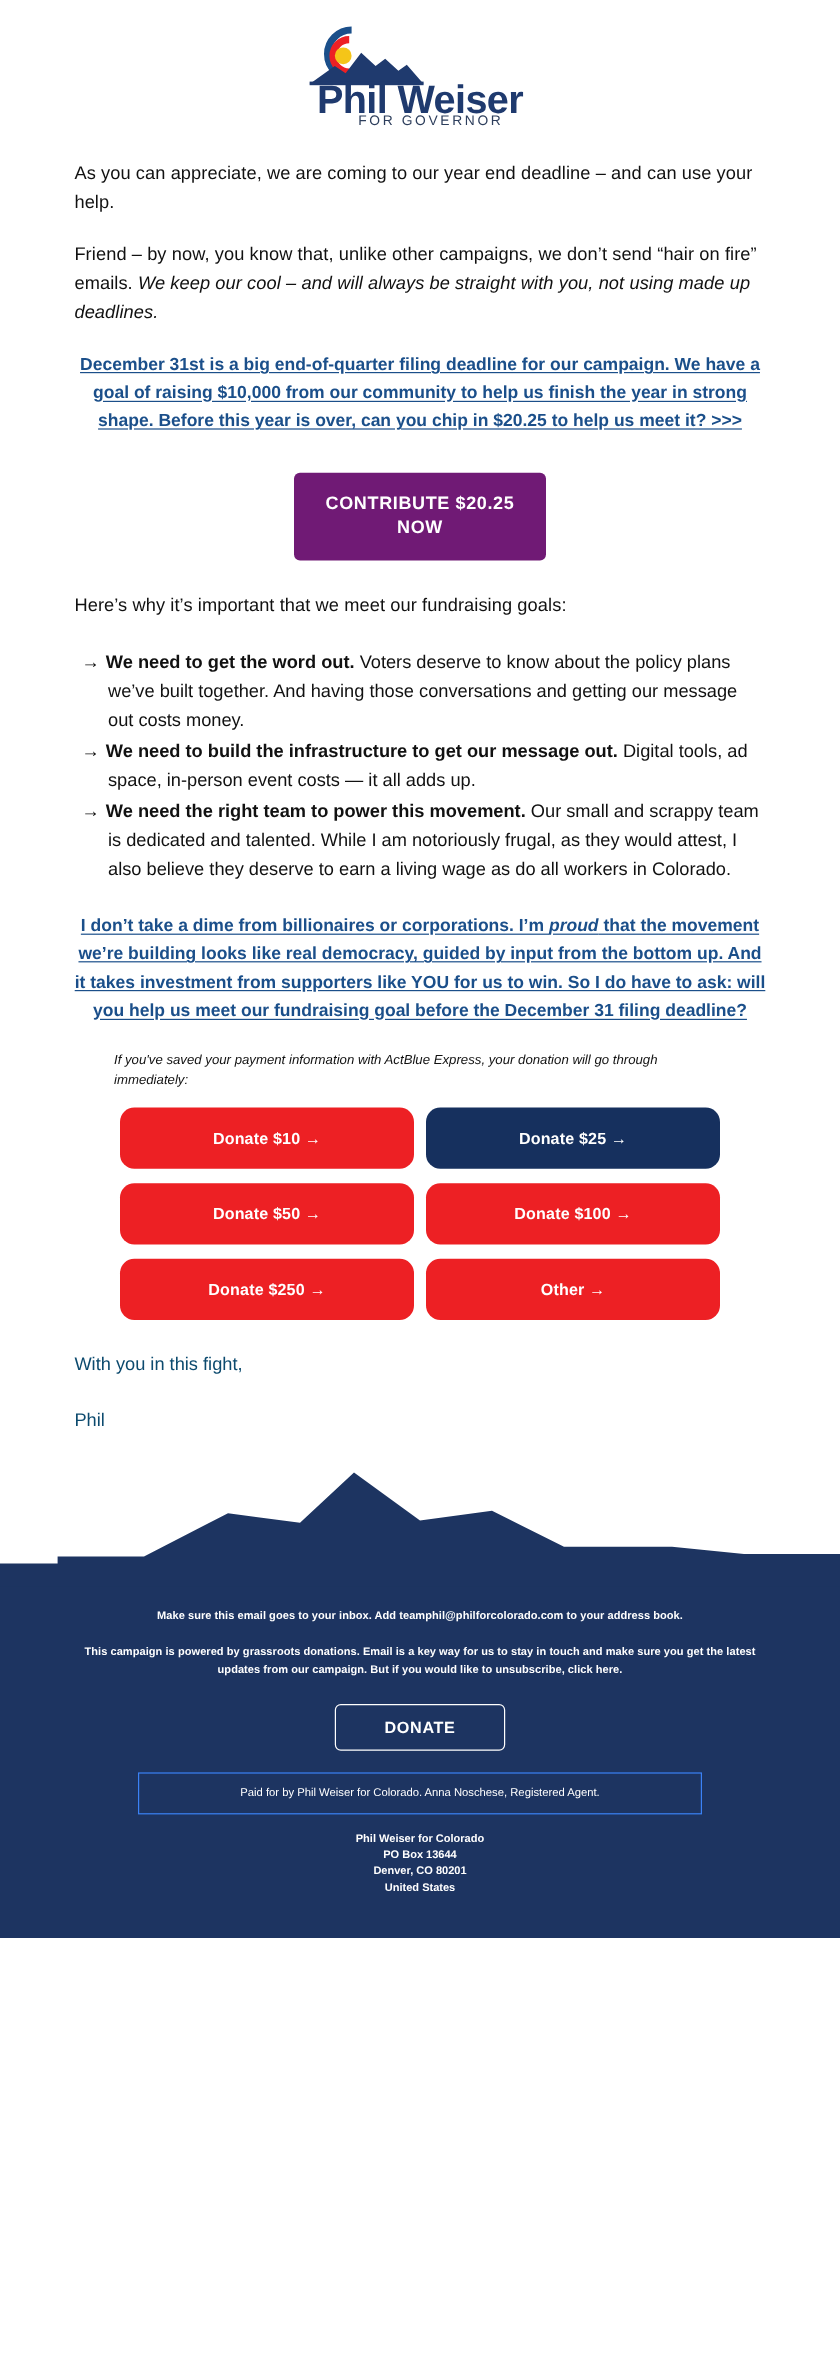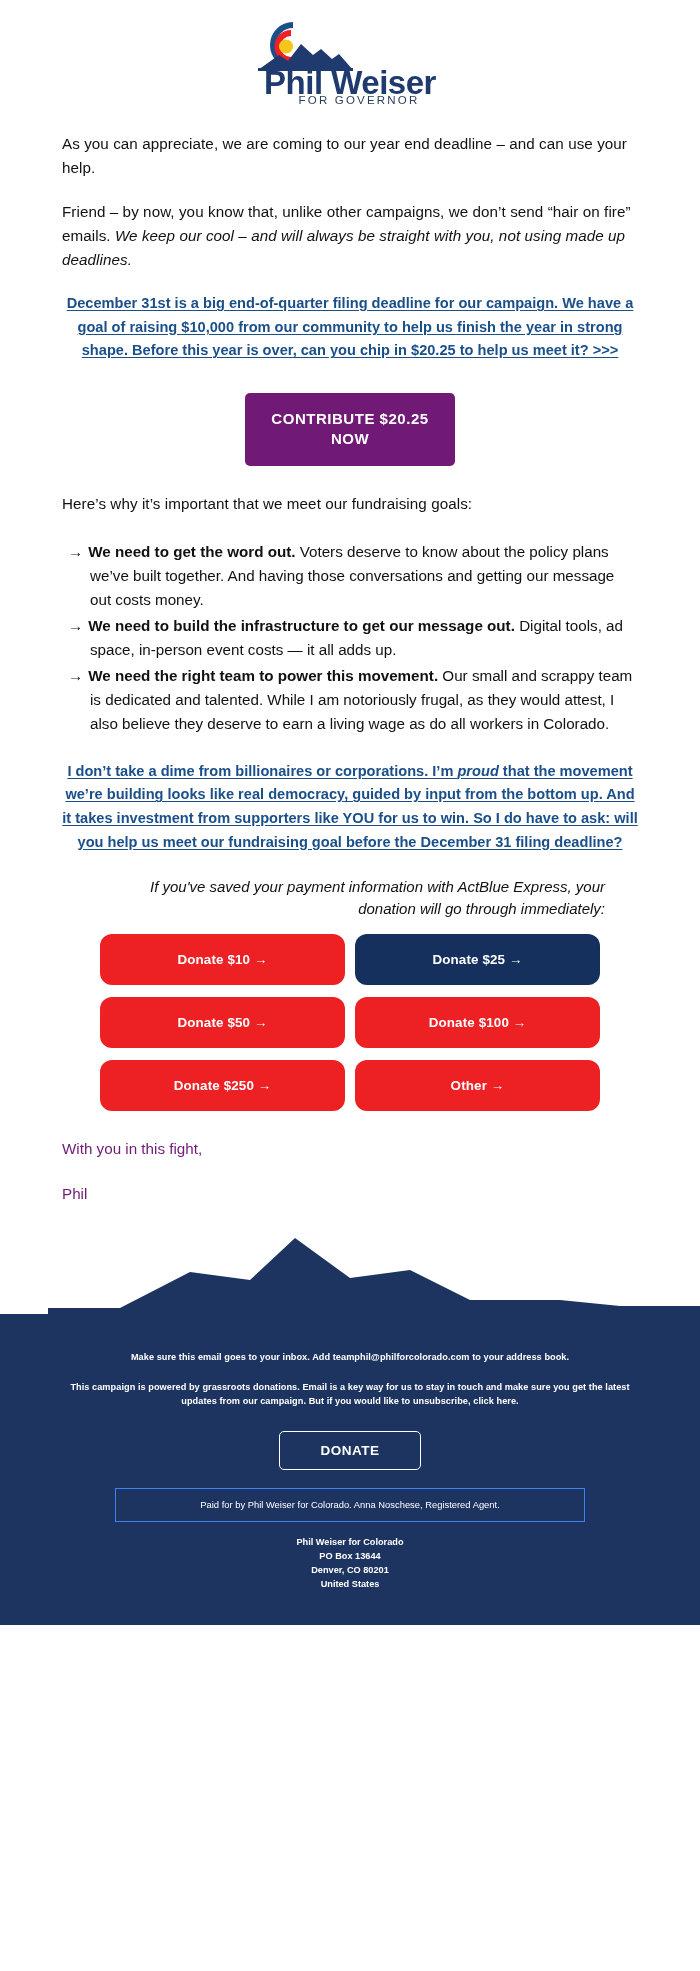--- a/index.html
+++ b/index.html
@@ -69,24 +69,24 @@
     margin:0 0 2px 0;
     padding-left:28px;
     text-indent:0;
     color:#111111;
   }
   .bullet b { font-weight:bold; }
   .bullet .arw { margin-left:-22px; padding-right:5px; }
 
   
   .ab-note {
-    font-size:15px;
+    font-size:11px;
     font-style:italic;
     line-height:1.45;
-    text-align:right;
+    text-align:left;
     color:#111111;
     padding:14px 95px 12px 95px;
     margin:0;
   }
 
   
   .donate-grid {
     padding:2px 100px 0 100px;
     display:grid;
     grid-template-columns:1fr 1fr;
@@ -104,21 +104,21 @@
     letter-spacing:0.01em;
     padding:18px 4px;
     cursor:pointer;
     text-align:center;
   }
   .d-red { background:#ed2024; }
   .d-navy { background:#16305e; }
 
   
   .signoff { padding:26px 62px 0 62px; }
-  .signoff p { font-size:15.2px; line-height:1.55; margin:0 0 22px 0; color:#701a75; }
+  .signoff p { font-size:15.2px; line-height:1.55; margin:0 0 22px 0; color:#0c4a6e; }
 
   
   .footer-holder { position:relative; margin-top:22px; }
   .mountain { display:block; width:700px; height:auto; }
   .footer {
     background:#1d3461;
     color:#ffffff;
     text-align:center;
     padding:18px 55px 34px 55px;
     margin-top:-1px;

